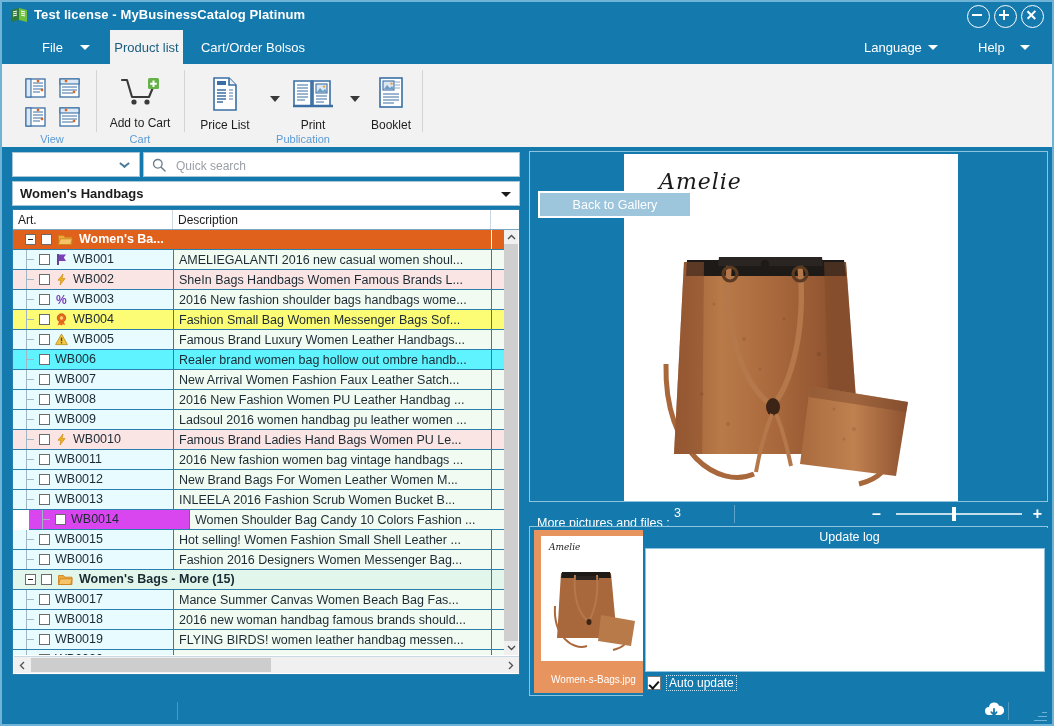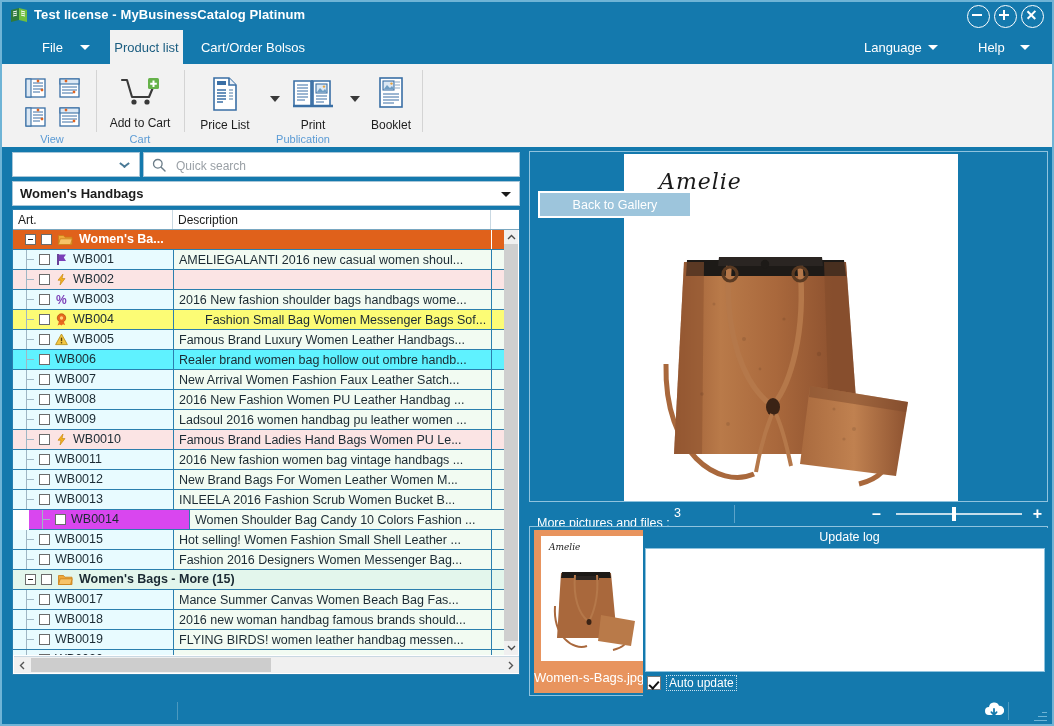--- a/index.html
+++ b/index.html
@@ -414,21 +414,21 @@
     background: #e8945e;
     cursor: pointer;
   }
   .thumbcard .tinner {
     position: absolute; left: 7px; top: 6px;
     width: 105px; height: 125px;
     background: #ffffff; overflow: hidden;
   }
   .thumbcard .tname {
     position: absolute; left: 0; bottom: 8px; width: 100%;
-    color: #ffffff; font-size: 13px;
+    text-align: center; color: #ffffff; font-size: 10px;
     white-space: nowrap;
     margin-top: 40px;
   }
   .thumbcard .tbrand {
     position: absolute; left: 8px; top: 6px;
     font-family: "DejaVu Serif", serif; font-style: italic;
     font-size: 9px; color: #1a1a1a;
   }
 
   .logpanel {
@@ -708,20 +708,21 @@
           </div>
           <div class="row hasicon" style="background: rgb(251, 228, 228);">
             <span class="vline"></span>
             <span class="hline"></span>
             <span class="cb"></span>
             <span class="sicon2"><svg width="13" height="13" viewBox="0 0 13 13">
                 <path d="M8 1L3 7.2h3L5 12l5-6.4H7z" fill="#f5b21e" stroke="#c78a10" stroke-width="0.7"></path>
               </svg></span>
             <span class="art">WB002</span>
             <span class="descsep"></span>
+            <span class="desc" style="background: rgb(251, 228, 228); left: 161px; width: 317px; height: 19px; top: 0px; display: flex; align-items: center; padding-left: 5px; box-sizing: border-box;">SheIn Bags Handbags Women Famous Brands L...</span>
             <span class="colsep2"></span>
             <span class="lastcell" style="background: rgb(251, 228, 228);"></span>
           </div>
           <div class="row hasicon" style="background: rgb(232, 251, 255);">
             <span class="vline"></span>
             <span class="hline"></span>
             <span class="cb"></span>
             <span class="sicon2"><svg width="13" height="13" viewBox="0 0 13 13">
                 <text x="1" y="11" font-family="Liberation Sans, sans-serif" font-size="12" font-weight="bold" fill="#7b3fb8">%</text>
               </svg></span>
@@ -735,21 +736,21 @@
             <span class="vline"></span>
             <span class="hline"></span>
             <span class="cb"></span>
             <span class="sicon2"><svg width="13" height="13" viewBox="0 0 13 13">
                 <circle cx="6.5" cy="5" r="4.2" fill="#e86a1e" stroke="#b84f10" stroke-width="0.8"></circle>
                 <circle cx="6.5" cy="5" r="1.7" fill="#ffd27a"></circle>
                 <path d="M4 8.6l-1.4 3.8 2.2-1 1.7 1.1 1.5-1.2 2.1.9-1.3-3.6z" fill="#e86a1e"></path>
               </svg></span>
             <span class="art">WB004</span>
             <span class="descsep"></span>
-            <span class="desc" style="background: rgb(252, 252, 117); left: 161px; width: 317px; height: 19px; top: 0px; display: flex; align-items: center; padding-left: 5px; box-sizing: border-box; margin-left: 26px;">Fashion Small Bag Women Messenger Bags Sof...</span>
+            <span class="desc" style="background: rgb(252, 252, 117); left: 161px; width: 317px; height: 19px; top: 0px; display: flex; align-items: center; padding-left: 5px; box-sizing: border-box;">Fashion Small Bag Women Messenger Bags Sof...</span>
             <span class="colsep2"></span>
             <span class="lastcell" style="background: rgb(252, 252, 117);"></span>
           </div>
           <div class="row hasicon" style="background: rgb(232, 251, 255);">
             <span class="vline"></span>
             <span class="hline"></span>
             <span class="cb"></span>
             <span class="sicon2"><svg width="13" height="13" viewBox="0 0 13 13">
                 <path d="M6.5 1L12.4 11.6H0.6z" fill="#f2c744" stroke="#b58a12" stroke-width="0.8"></path>
                 <path d="M6.5 4.6v3.6" stroke="#5a4208" stroke-width="1.4"></path>

